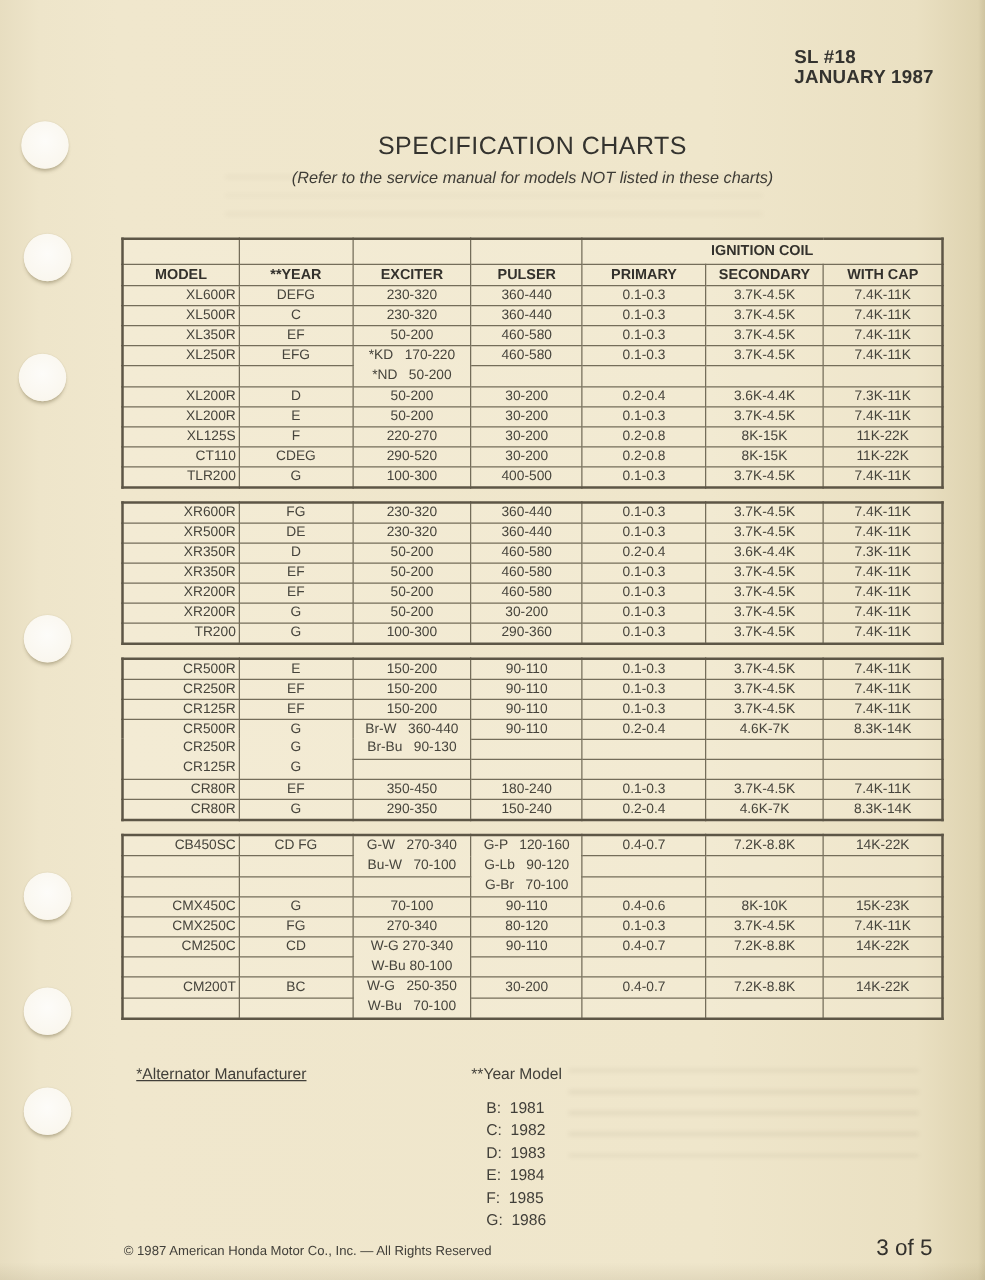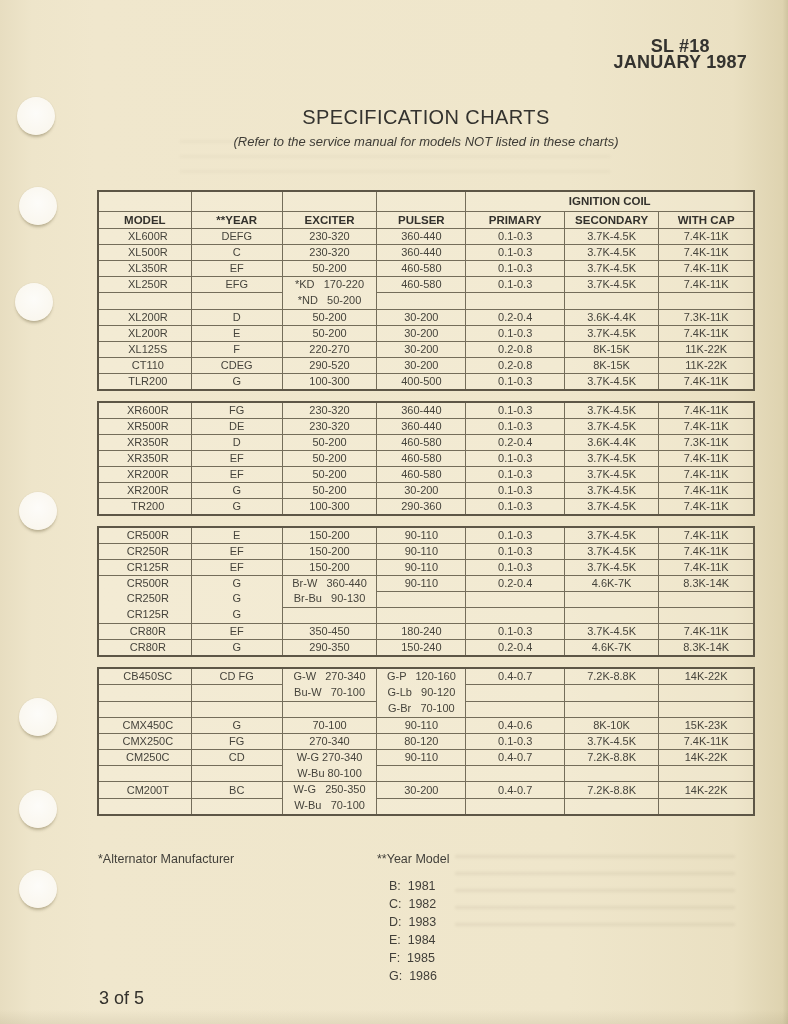--- a/index.html
+++ b/index.html
@@ -32,22 +32,22 @@
   .hole.h6{left:19px;top:790px;}
   .hole.h7{left:19px;top:870px;}
 
   
   .ghost{position:absolute;pointer-events:none;filter:blur(1.6px);opacity:.22;}
   .ghost.g1{left:455px;top:855px;width:280px;height:80px;
     background:repeating-linear-gradient(180deg, rgba(125,112,88,.5) 0 3px, transparent 3px 17px);}
   .ghost.g2{left:180px;top:140px;width:430px;height:34px;opacity:.10;
     background:repeating-linear-gradient(180deg, rgba(125,112,88,.5) 0 3px, transparent 3px 15px);}
 
-  .issue{position:absolute;top:38px;right:41px;text-align:center;
-    font-weight:bold;font-size:18px;line-height:16px;color:#34332f;letter-spacing:.2px;}
+  .issue{position:absolute;top:38px;right:41px;text-align:left;
+    font-weight:bold;font-size:15px;line-height:16px;color:#34332f;letter-spacing:.2px;}
 
   .title-wrap{position:absolute;left:97px;top:106px;width:658px;text-align:center;color:#34332f;}
   .main-title{font-size:20px;font-weight:normal;letter-spacing:.4px;margin:0;}
   .subtitle{font-style:italic;font-size:13px;margin-top:5px;color:#3e3c36;}
   .table-title{font-size:13.5px;font-weight:bold;margin-top:17px;letter-spacing:.2px;}
 
   
   .table-area{position:absolute;left:97px;top:190px;width:658px;}
   .table-area table{
     width:100%;border-collapse:collapse;table-layout:fixed;
@@ -58,29 +58,29 @@
   }
   .table-area th,.table-area td{
     border:1px solid #746d5a;
     padding:0 2px;height:15px;line-height:15px;
     text-align:center;vertical-align:middle;
     overflow:hidden;white-space:nowrap;
   }
   .table-area thead th{font-weight:bold;font-size:11.5px;color:#33312c;}
   .table-area tr.group-row th{height:19px;}
   .table-area tr.head-row th{height:16px;}
-  .table-area td.c0{text-align:center;padding-left:8px;}
+  .table-area td.c0{text-align:right;padding-left:8px;}
   .cline{white-space:pre;line-height:15.8px;text-align:inherit;}
   col.c0{width:14.2%;} col.c1{width:13.9%;} col.c2{width:14.4%;}
   col.c3{width:13.6%;} col.c4{width:15.0%;} col.c5{width:14.4%;} col.c6{width:14.5%;}
 
   
   .notes{position:absolute;left:97px;top:852px;width:658px;font-size:12.5px;color:#413f39;}
   .note{position:absolute;top:0;}
-  .note-alt{left:1px;}
+  .note-alt{left:12px;text-decoration:underline;}
   .note-year{left:280px;}
   .note-title{margin-bottom:11px;}
   .note-items{margin-left:12px;}
   .note-items div{line-height:18px;white-space:pre;}
 
   .footer{position:absolute;left:99px;right:42px;top:988px;
     display:flex;justify-content:space-between;align-items:baseline;
     font-size:10.5px;color:#413f39;}
   .footer .pagenum{font-weight:normal;font-size:18px;color:#33312c;}
 </style>
@@ -516,16 +516,17 @@
           <div>C:  1982</div>
           <div>D:  1983</div>
           <div>E:  1984</div>
           <div>F:  1985</div>
           <div>G:  1986</div>
         </div>
     </div>
   </div>
 
   <div class="footer">
+    <span>© 1987 American Honda Motor Co., Inc. — All Rights Reserved</span>
     <span class="pagenum">3 of 5</span>
   </div>
 
 </div>
 
 </body></html>

